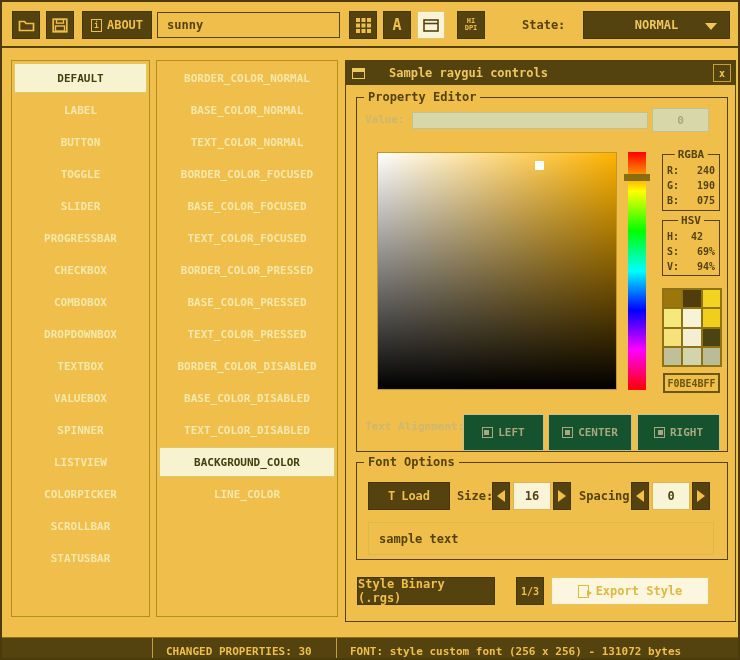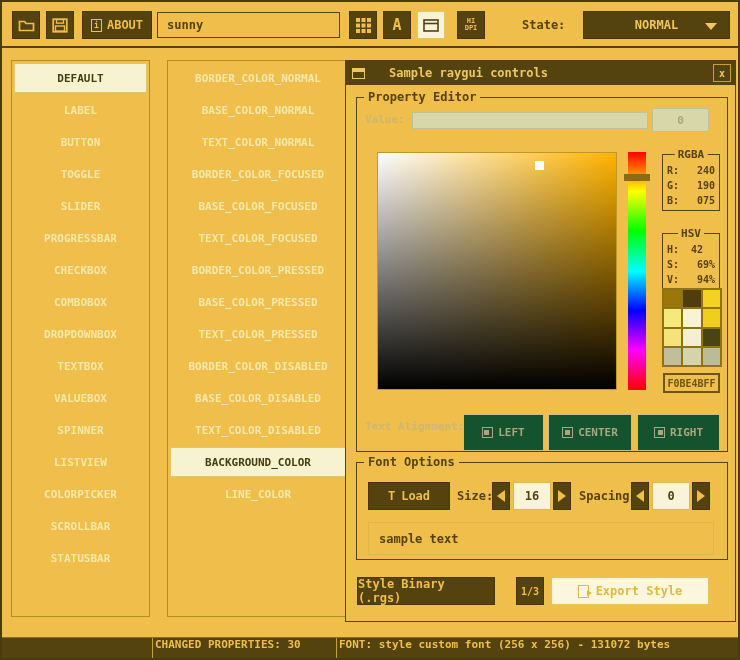--- a/index.html
+++ b/index.html
@@ -27,21 +27,21 @@
   #state-dd { position:absolute; left:581px; top:9px; width:147px; height:28px;
               background:#55430F; border:1px solid #463708; color:#EFC65F;
               display:flex; align-items:center; justify-content:center; font-size:12px; cursor:pointer; }
   #state-dd .arrow { position:absolute; right:12px; top:11px; width:0; height:0;
                      border-left:6px solid transparent; border-right:6px solid transparent;
                      border-top:7px solid #EFC65F; }
 
   
   .listbox { position:absolute; top:58px; height:557px; border:1px solid #B19023; padding-top:2px; }
   #controls-list { left:9px;  width:139px; }
-  #props-list    { left:154px; width:182px;margin-left:11px; }
+  #props-list    { left:154px; width:182px; }
   .li { height:30px; margin:0 2px 2px 2px; display:flex; align-items:center; justify-content:center;
         color:#F5E8AB; font-size:11px; letter-spacing:0; cursor:pointer; white-space:nowrap; }
   .li.sel { background:#F7F2CF; color:#473E10; border:1px solid #E2C766; }
 
   
   #win { position:absolute; left:343px; top:58px; width:391px; height:562px;
          border:1px solid #55430F; background:#EFBE4B; }
   #win-title { position:absolute; left:0; top:0; right:0; height:24px; background:#55430F;
                color:#EFC65F; display:flex; align-items:center; font-size:12px; padding-left:6px; gap:24px; }
   .win-ico { width:13px; height:11px; border:1.5px solid #EFC65F; border-top:4px solid #EFC65F; }
@@ -70,21 +70,21 @@
                         linear-gradient(to right, #fff, #FFB300); }
   #picker-marker { position:absolute; left:157px; top:8px; width:9px; height:9px; background:#fff; }
   #hue-bar { position:absolute; left:271px; top:54px; width:18px; height:238px; cursor:pointer;
              background: linear-gradient(to bottom,#f00 0%,#ff0 16.6%,#0f0 33.3%,#0ff 50%,#00f 66.6%,#f0f 83.3%,#f00 100%); }
   #hue-thumb { position:absolute; left:267px; top:76px; width:26px; height:7px; background:#8A6D10; }
 
   .mini-group { position:absolute; border:1px solid #55430F; font-size:10px; }
   .mini-group .glabel { position:absolute; top:-7px; left:50%; transform:translateX(-50%);
                         background:#EFBE4B; padding:0 3px; font-size:11px; white-space:nowrap;text-align:right; }
   #rgba-group { left:305px; top:56px; width:58px; height:57px; padding:8px 4px 0 4px; }
-  #hsv-group  { left:305px; top:122px; width:58px; height:56px; padding:8px 4px 0 4px;margin-top:13px; }
+  #hsv-group  { left:305px; top:122px; width:58px; height:56px; padding:8px 4px 0 4px; }
   .kv { display:flex; justify-content:space-between; line-height:15px; }
 
   #palette { position:absolute; left:305px; top:190px; width:60px; height:79px;
              background:#8F7213; border:2px solid #8F7213;
              display:grid; grid-template-columns:repeat(3,1fr); gap:2px; }
   #palette span { cursor:pointer; }
   #hex-box { position:absolute; left:306px; top:275px; width:57px; height:20px;
              border:2px solid #6B560F; color:#6B560F; font-size:10px;
              display:flex; align-items:center; justify-content:center; }
 
@@ -131,21 +131,21 @@
                 border:1px solid #E5C45F; color:#E2B83F; display:flex; align-items:center;
                 justify-content:center; gap:7px; font-size:12px; cursor:pointer; }
   .exp-ico { width:11px; height:13px; border:1.5px solid #E2B83F; position:relative; }
   .exp-ico:after { content:""; position:absolute; right:-4px; top:4px; width:0; height:0;
                    border-top:3px solid transparent; border-bottom:3px solid transparent;
                    border-left:5px solid #E2B83F; }
 
   
   #statusbar { position:absolute; left:0; bottom:0; width:736px; height:21px; background:#55430F;
                border-top:1px solid #8A701A; display:flex; color:#EFBE4B; font-size:11px; }
-  #statusbar .sect { display:flex; align-items:flex-start; padding:0 2px; white-space:nowrap; }
+  #statusbar .sect { display:flex; align-items:flex-end; padding:0 13px; white-space:nowrap; }
   #sb-left { width:150px; }
   #sb-mid  { width:184px; border-left:1px solid #C79F35; }
   #sb-right{ flex:1; border-left:1px solid #C79F35; }
 
   
   svg { display:block; }
   .grid-ico rect { fill:#EFBE4B; }
   .tbtn.active .dk { stroke:#55430F; }
 </style>
 </head>

